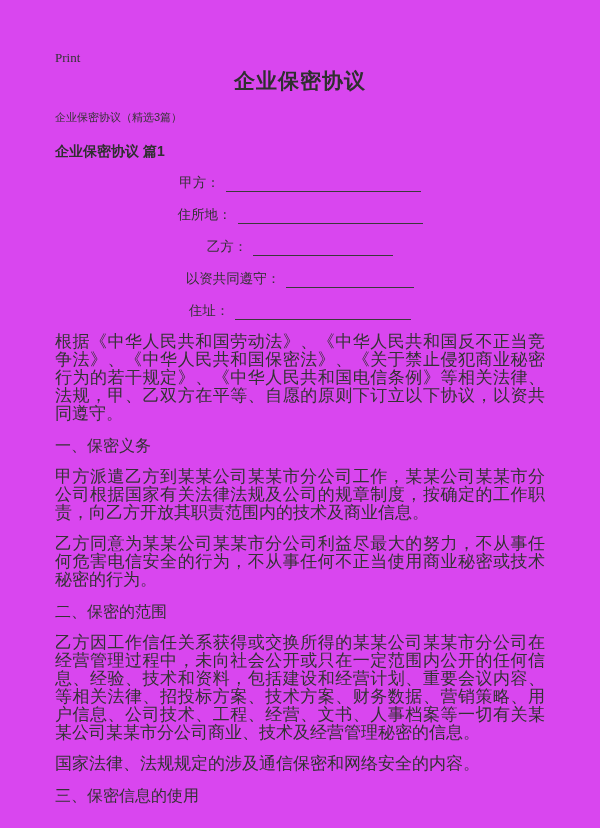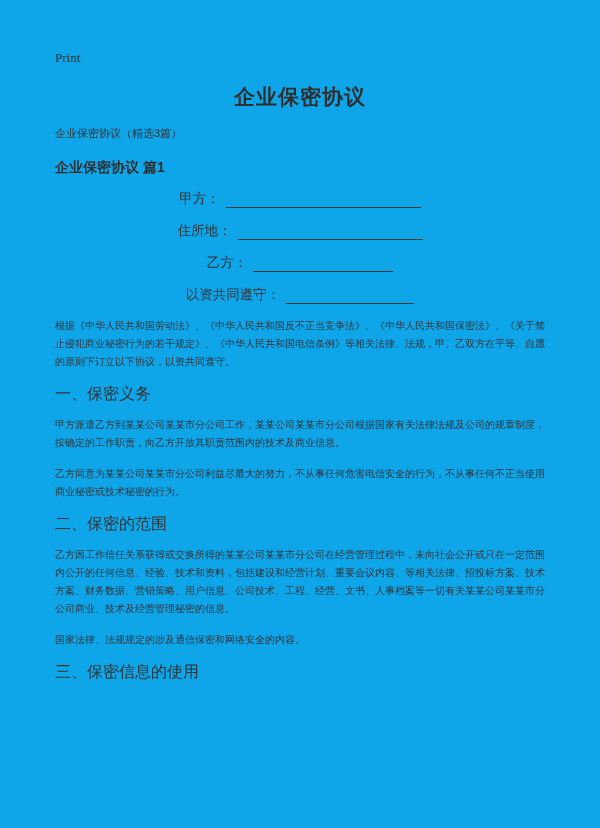--- a/index.html
+++ b/index.html
@@ -8,36 +8,36 @@
     width: 600px;
     height: 828px;
     overflow: hidden;
     font-family: "Liberation Sans", "DejaVu Sans", sans-serif;
     color: #333333;
   }
   .page {
     width: 600px;
     height: 828px;
     padding: 48px 55px 0 55px;
-    background: #0ea5e9;
+    background: #d946ef;
   }
   .print-link {
     font-family: "Liberation Serif", "DejaVu Serif", serif;
     font-size: 13px;
     line-height: 16px;
     color: #333333;
     cursor: pointer;
     display: inline-block;
   }
   .doc-title {
     font-size: 21px;
     font-weight: bold;
     text-align: center;
     color: #2f2f2f;
-    margin-top: 18px;
+    margin-top: 2px;
     line-height: 26px;
     letter-spacing: 1px;
   }
   .subtitle {
     font-size: 11px;
     line-height: 18px;
     margin-top: 14px;
     color: #333333;
   }
   .part-heading {
@@ -61,21 +61,21 @@
     border-bottom: 1px solid #3a3a3a;
     margin-left: 6px;
     vertical-align: bottom;
   }
   .blank.w-a { width: 195px; }
   .blank.w-b { width: 185px; }
   .blank.w-c { width: 140px; }
   .blank.w-d { width: 128px; }
   .blank.w-e { width: 176px; }
   .para {
-    font-size: 10px;
+    font-size: 17px;
     line-height: 18px;
     margin-top: 13px;
     text-align: justify;
     word-break: break-all;
     color: #333333;
   }
   .section-heading {
     font-size: 16px;
     line-height: 18px;
     margin-top: 14px;
@@ -104,20 +104,23 @@
   </p>
 
   <p class="form-row">
     <span class="label">乙方：</span><span class="blank w-c"></span>
   </p>
 
   <p class="form-row">
     <span class="label">以资共同遵守：</span><span class="blank w-d"></span>
   </p>
 
+  <p class="form-row">
+    <span class="label">住址：</span><span class="blank w-e"></span>
+  </p>
 
   <p class="para">根据《中华人民共和国劳动法》、《中华人民共和国反不正当竞争法》、《中华人民共和国保密法》、《关于禁止侵犯商业秘密行为的若干规定》、《中华人民共和国电信条例》等相关法律、法规，甲、乙双方在平等、自愿的原则下订立以下协议，以资共同遵守。</p>
 
   <p class="section-heading">一、保密义务</p>
 
   <p class="para">甲方派遣乙方到某某公司某某市分公司工作，某某公司某某市分公司根据国家有关法律法规及公司的规章制度，按确定的工作职责，向乙方开放其职责范围内的技术及商业信息。</p>
 
   <p class="para">乙方同意为某某公司某某市分公司利益尽最大的努力，不从事任何危害电信安全的行为，不从事任何不正当使用商业秘密或技术秘密的行为。</p>
 
   <p class="section-heading">二、保密的范围</p>

